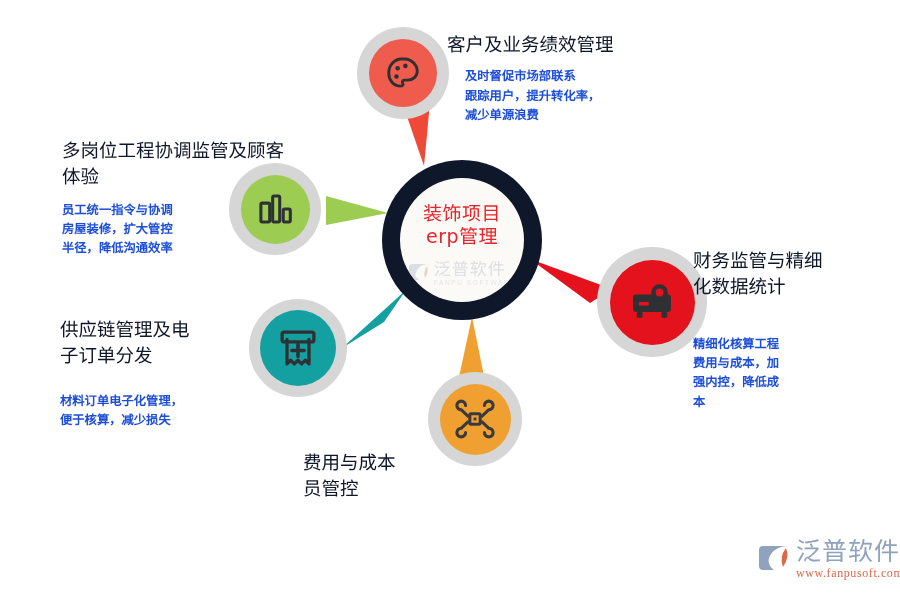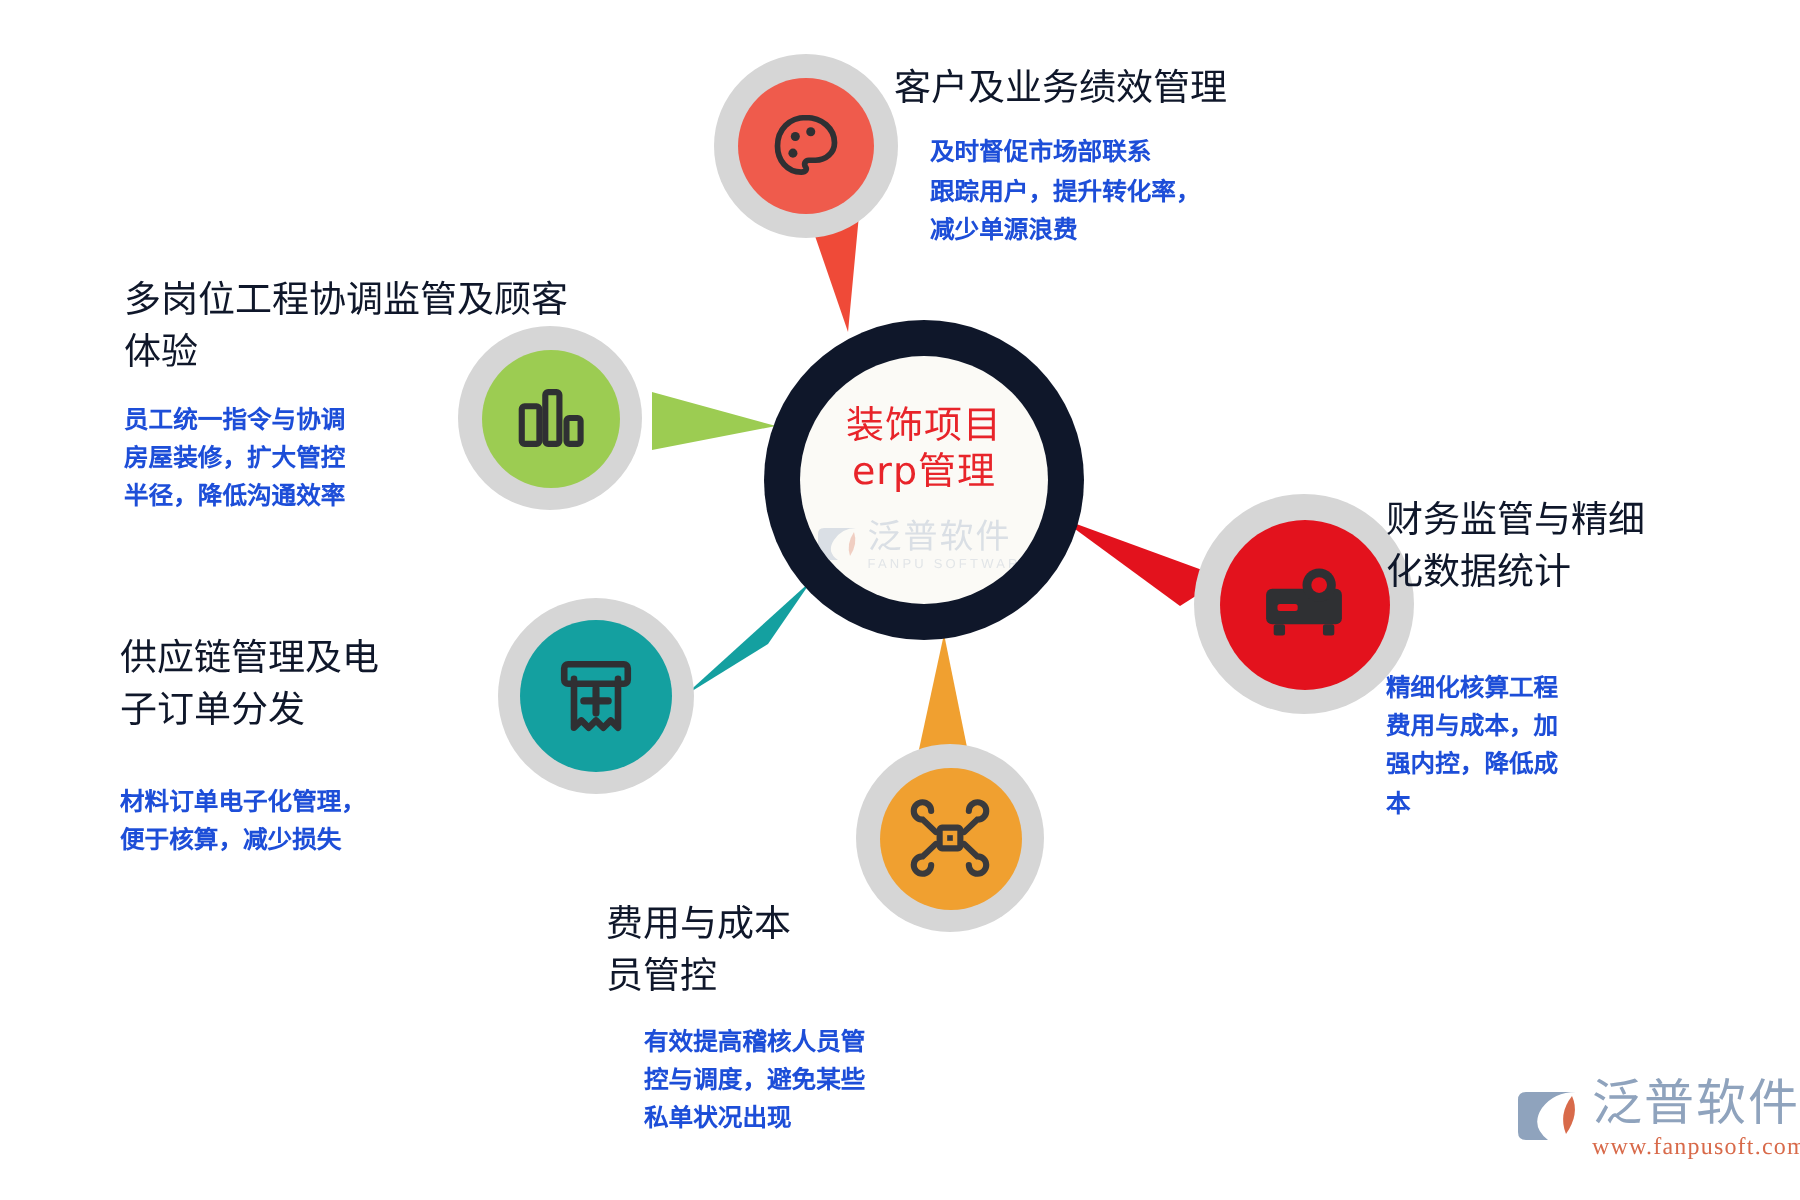--- a/index.html
+++ b/index.html
@@ -289,23 +289,20 @@
   <div class="tb" id="t-supply">
     <div class="head">供应链管理及电
 子订单分发</div>
     <div class="body">材料订单电子化管理，
 便于核算，减少损失</div>
   </div>
 
   <div class="tb" id="t-field">
     <div class="head">费用与成本
 员管控</div>
-    <div class="body">有效提高稽核人员管
-控与调度，避免某些
-私单状况出现</div>
   </div>
 
   <div class="tb" id="t-finance">
     <div class="head">财务监管与精细
 化数据统计</div>
     <div class="body">精细化核算工程
 费用与成本，加
 强内控，降低成
 本</div>
   </div>

